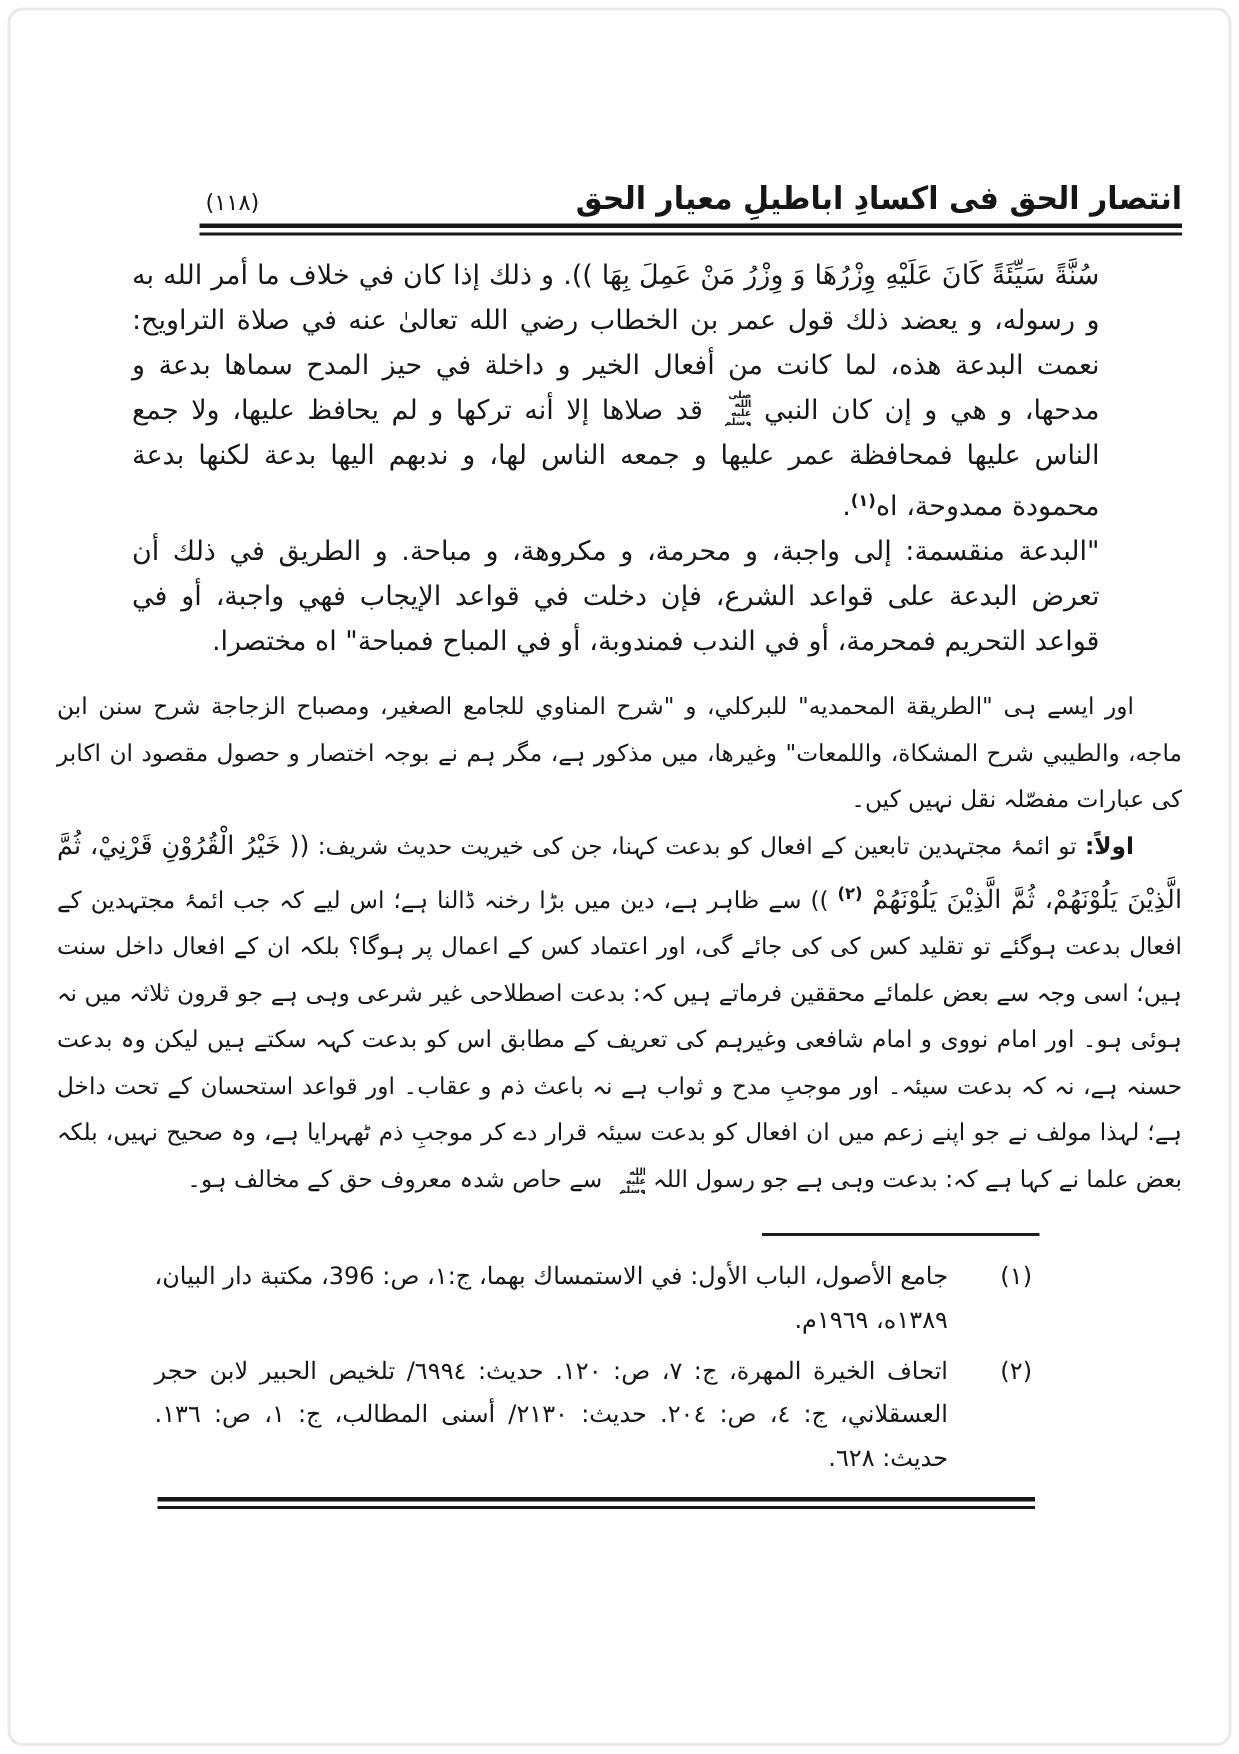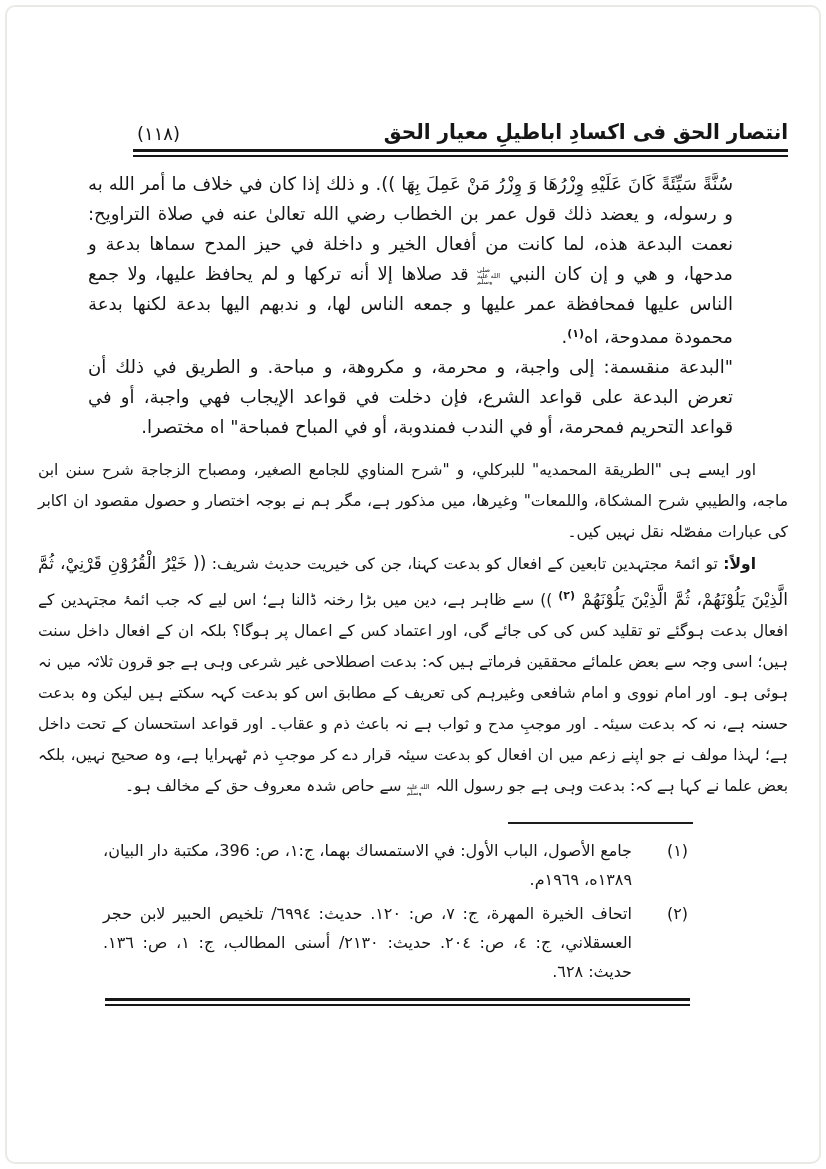--- a/index.html
+++ b/index.html
@@ -7,36 +7,36 @@
     width:826px;height:1169px;position:relative;overflow:hidden;
     background:#ffffff;color:#161616;
     font-family:"DejaVu Sans",sans-serif;
     -webkit-font-smoothing:antialiased;
   }
   .scan-border{position:absolute;inset:5px;border:2px solid #e9e9e6;border-radius:10px;pointer-events:none;}
   .content{position:absolute;left:38px;right:38px;top:120px;direction:rtl;}
   
   .header-row{display:flex;justify-content:space-between;align-items:flex-end;margin-left:95px;margin-bottom:5px;}
   .book-title{font-weight:bold;font-size:20px;transform:scaleY(1.05);}
-  .page-number{font-size:18px;letter-spacing:1px;padding-left:4px;}
+  .page-number{font-size:15px;letter-spacing:1px;padding-left:4px;}
   .rule{height:3px;border-top:3px solid #171717;border-bottom:2px solid #171717;}
   .rule-top{margin-left:95px;}
   
   .ar{font-size:18px;line-height:30px;text-align:justify;margin:0 55px 0 50px;}
   .ar.first{margin-top:12px;}
   .indent-ar{text-indent:28px;}
   
   .ur{font-size:15.5px;line-height:31px;text-align:justify;margin:0;}
   .ur.gap{margin-top:13px;}
   .indent-ur{text-indent:32px;}
   .lead-bold{font-weight:bold;}
   .hadith{font-size:17px;}
   .fnmark{font-size:11px;font-weight:bold;vertical-align:6px;white-space:nowrap;}
-  .saw{display:inline-block;width:24px;font-size:6.5px;line-height:6px;text-align:left;
-       vertical-align:-5px;font-weight:normal;overflow:hidden;}
+  .saw{display:inline-block;width:24px;font-size:6.5px;line-height:6px;text-align:right;
+       vertical-align:-5px;font-weight:bold;overflow:hidden;}
   
   .fnsep{width:185px;height:2px;background:#1d1d1d;margin:20px 95px 12px auto;}
   .footnote{display:flex;gap:18px;margin:0 100px 5px 65px;font-size:16px;line-height:29px;}
   .fn-marker{flex:0 0 38px;text-align:right;}
   .fn-text{flex:1;text-align:justify;}
   .rule-bottom{margin:12px 98px 0 67px;}
 </style>
 </head>
 <body>
 

